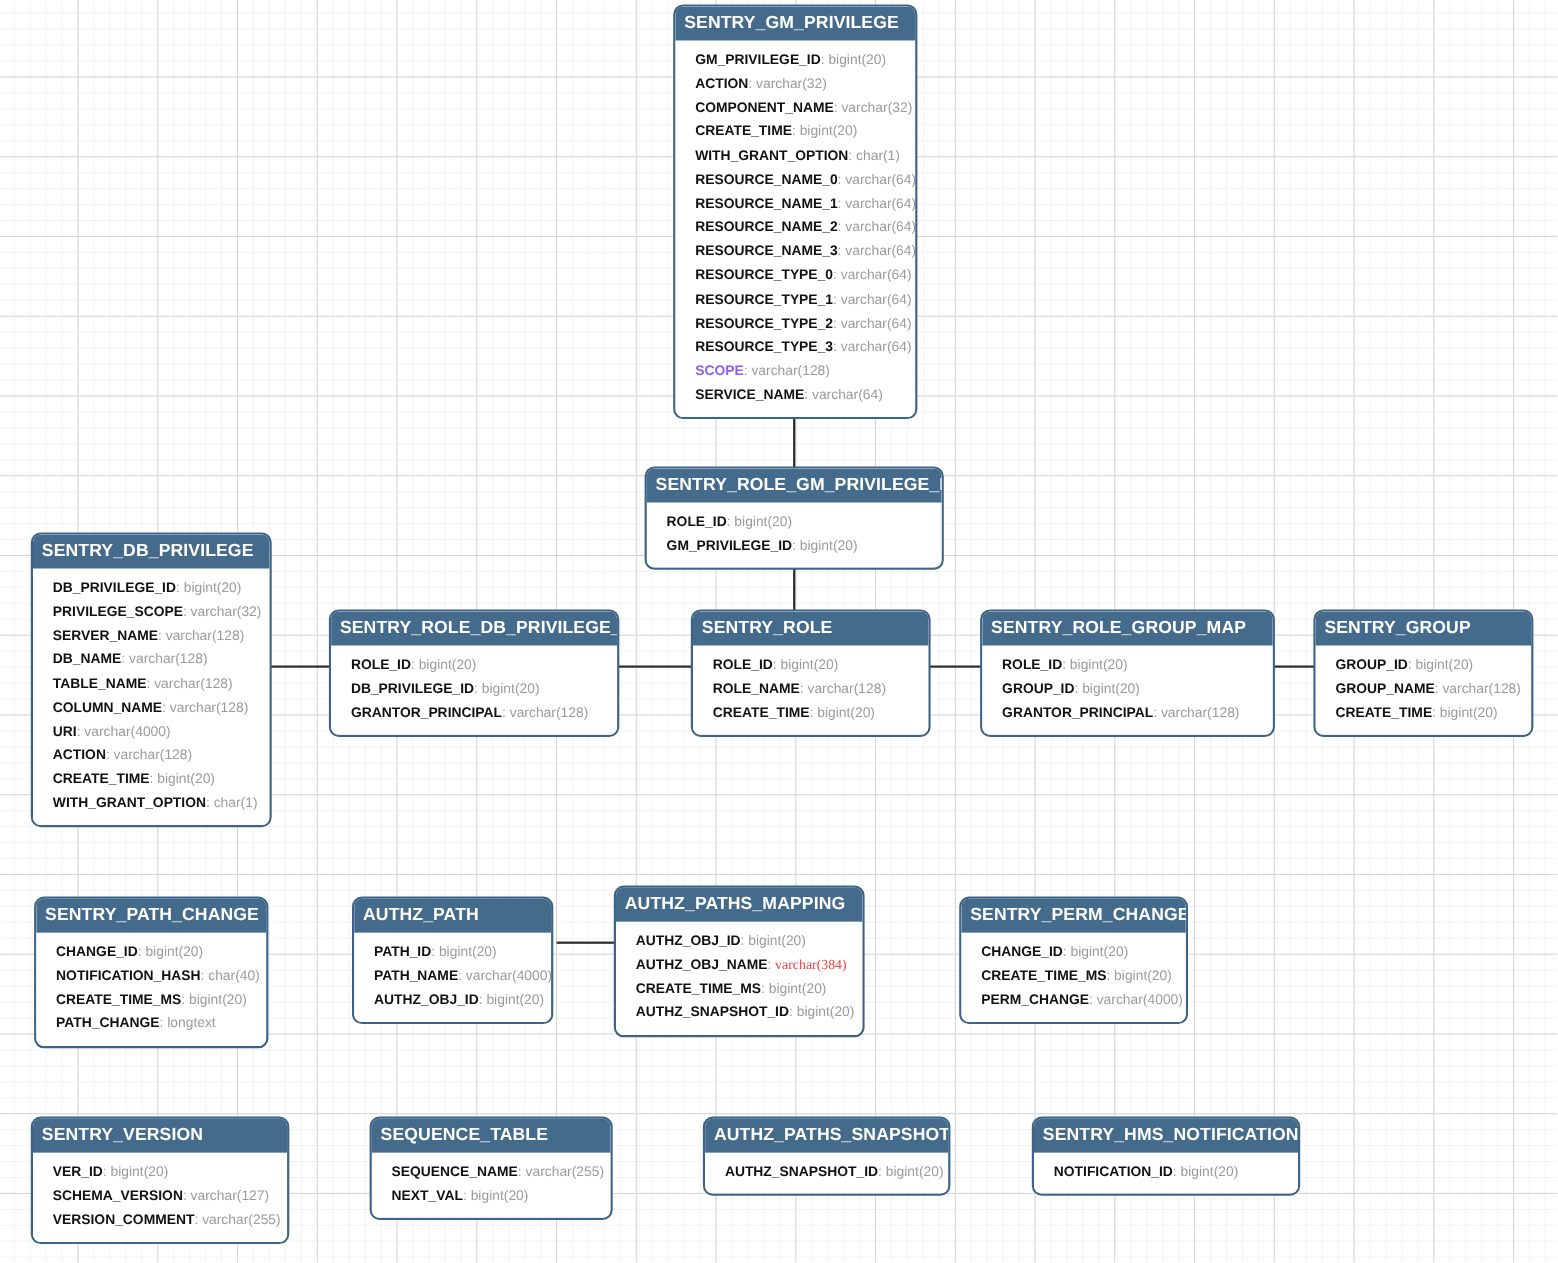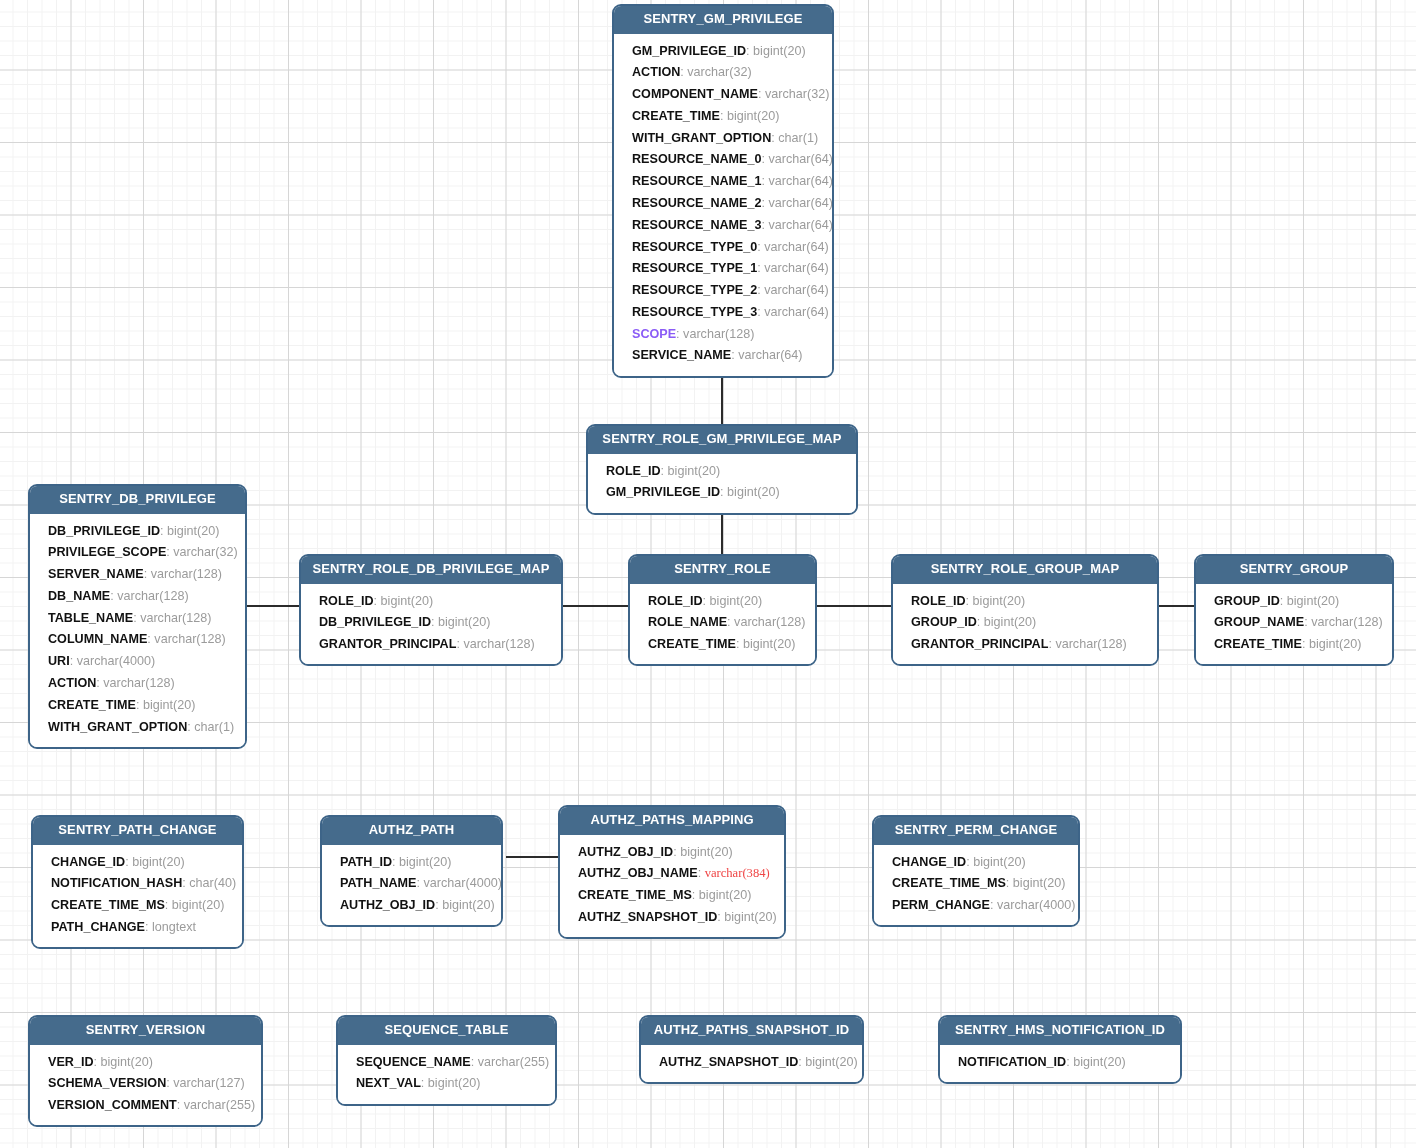--- a/index.html
+++ b/index.html
@@ -39,23 +39,23 @@
     z-index: 2;
     background: #ffffff;
     border: 2px solid #3d6488;
     border-radius: 9px;
     box-sizing: border-box;
     overflow: hidden;
   }
   .table-header {
     background: #456b8c;
     color: #ffffff;
-    font-size: 13px;
+    font-size: 16px;
     font-weight: bold;
-    text-align: center;
+    text-align: left;
     letter-spacing: 0.1px;
     padding: 6px 8px 7px 8px;
     line-height: 1.15;
     white-space: nowrap;
   }
   .table-body {
     padding: 6px 0 9px 0;
     background: #ffffff;
   }
   .col {
@@ -131,21 +131,21 @@
         </div>
       </div>
       <div class="table" style="left: 299px; top: 554px; width: 264px; border-color: rgb(61, 100, 136);">
         <div class="table-header" style="background: rgb(69, 107, 140); color: rgb(255, 255, 255);">SENTRY_ROLE_DB_PRIVILEGE_MAP</div>
         <div class="table-body">
           <div class="col"><span class="cname" style="color: rgb(17, 17, 17);">ROLE_ID</span><span class="ctype">: </span><span class="ctype" style="color: rgb(155, 155, 155);">bigint(20)</span></div>
           <div class="col"><span class="cname" style="color: rgb(17, 17, 17);">DB_PRIVILEGE_ID</span><span class="ctype">: </span><span class="ctype" style="color: rgb(155, 155, 155);">bigint(20)</span></div>
           <div class="col"><span class="cname" style="color: rgb(17, 17, 17);">GRANTOR_PRINCIPAL</span><span class="ctype">: </span><span class="ctype" style="color: rgb(155, 155, 155);">varchar(128)</span></div>
         </div>
       </div>
-      <div class="table" style="left: 628px; top: 554px; width: 189px; border-color: rgb(61, 100, 136);">
+      <div class="table" style="left: 628px; top: 554px; width: 218px; border-color: rgb(61, 100, 136);">
         <div class="table-header" style="background: rgb(69, 107, 140); color: rgb(255, 255, 255);">SENTRY_ROLE</div>
         <div class="table-body">
           <div class="col"><span class="cname" style="color: rgb(17, 17, 17);">ROLE_ID</span><span class="ctype">: </span><span class="ctype" style="color: rgb(155, 155, 155);">bigint(20)</span></div>
           <div class="col"><span class="cname" style="color: rgb(17, 17, 17);">ROLE_NAME</span><span class="ctype">: </span><span class="ctype" style="color: rgb(155, 155, 155);">varchar(128)</span></div>
           <div class="col"><span class="cname" style="color: rgb(17, 17, 17);">CREATE_TIME</span><span class="ctype">: </span><span class="ctype" style="color: rgb(155, 155, 155);">bigint(20)</span></div>
         </div>
       </div>
       <div class="table" style="left: 891px; top: 554px; width: 268px; border-color: rgb(61, 100, 136);">
         <div class="table-header" style="background: rgb(69, 107, 140); color: rgb(255, 255, 255);">SENTRY_ROLE_GROUP_MAP</div>
         <div class="table-body">

